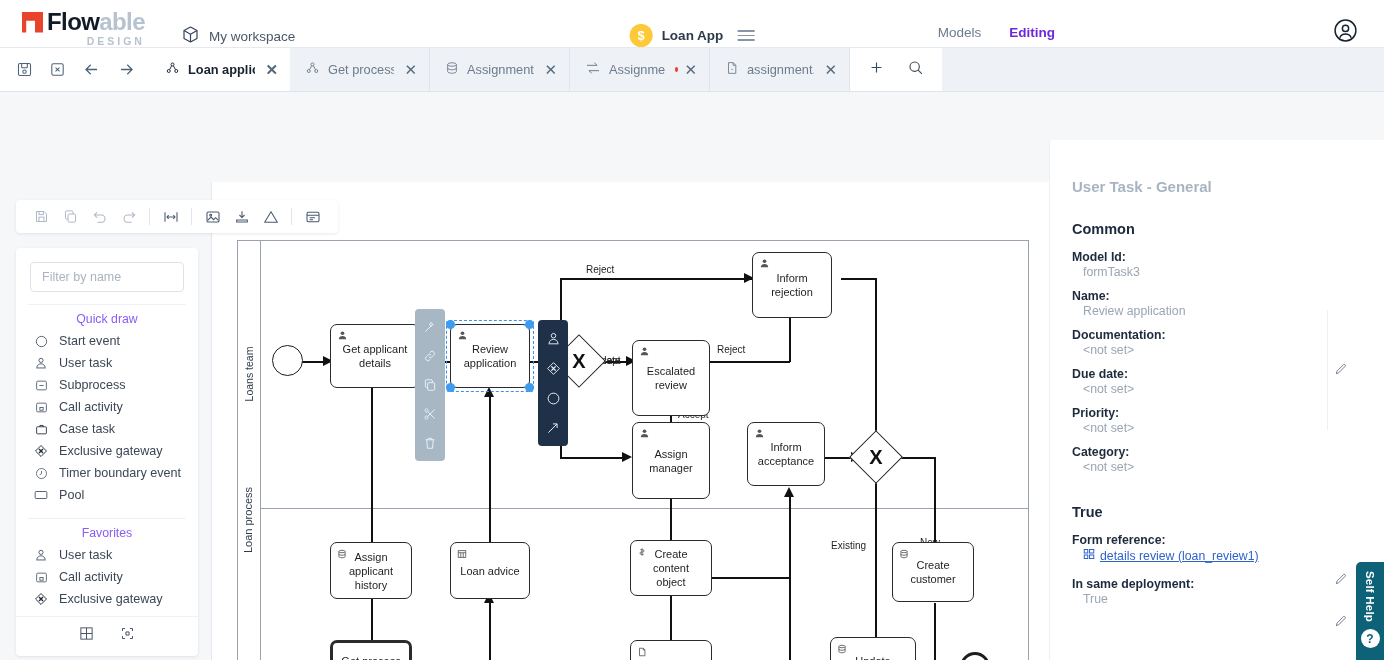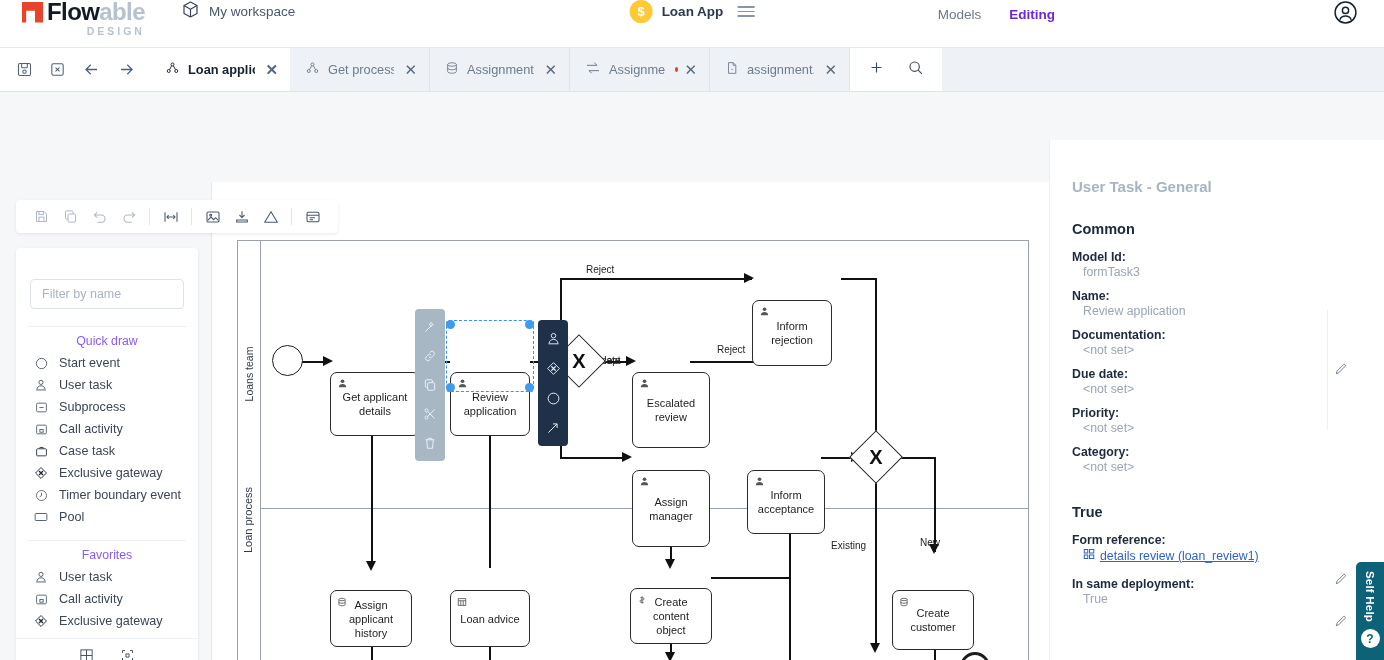--- a/index.html
+++ b/index.html
@@ -5,21 +5,21 @@
   * { box-sizing: border-box; }
   html, body { margin:0; padding:0; }
   body {
     width:1384px; height:660px; overflow:hidden;
     font-family:"Liberation Sans", sans-serif;
     background:#ffffff; color:#273444;
     -webkit-font-smoothing:antialiased;
   }
   
   #topbar{
-    height:48px; width:100%; background:#fff; display:flex; align-items:flex-start;
+    height:48px; width:100%; background:#fff; display:flex; align-items:flex-end;
     border-bottom:1px solid #e6eaf0; position:relative;
   }
   .logo-wrap{ display:flex; flex-direction:column; align-items:flex-start; margin-left:22px; }
   .logo-row{ display:flex; align-items:center; }
   .logo-mark{ width:21px; height:21px; background:#e8442b; margin-right:4px; position:relative;
     clip-path: polygon(0 0,100% 0,100% 100%,62% 100%,62% 44%,20% 44%,20% 100%, 0 100%); }
   .logo-text{ font-size:24px; font-weight:bold; letter-spacing:-0.6px; line-height:1; }
   .lt-dark{ color:#111b27; }
   .lt-grey{ color:#b7c2cf; }
   .logo-sub{ font-size:10.5px; letter-spacing:3px; color:#b7c2cf; font-weight:bold;
@@ -59,21 +59,21 @@
      border-radius:4px; display:flex; align-items:center; padding:0 11px; gap:0px;
      box-shadow:0 1px 3px rgba(20,40,70,.10); z-index:8;}
   #canvas-toolbar .ci{ width:29px; height:29px; display:flex; align-items:center; justify-content:center;
      color:#aeb8c4; cursor:pointer;}
   #canvas-toolbar .ci.on{ color:#4a5a6d; }
   #canvas-toolbar .sep{ width:1px; height:17px; background:#e1e6ed; margin:0 6px; }
 
   
   #palette{ position:absolute; left:16px; top:156px; width:182px; background:#fff;
      border-radius:4px; box-shadow:0 1px 3px rgba(20,40,70,.10); padding:14px 0 0; z-index:7;}
-  #palette .filter{ margin:17px 14px;text-decoration:underline; }
+  #palette .filter{ margin:0 14px;text-decoration:underline; }
   #palette .filter input{ width:100%; height:30px; border:1px solid #dde3ea; border-radius:4px;
      padding:0 11px; font-size:12.5px; color:#39465a; outline:none; font-family:"Liberation Sans",sans-serif;}
   #palette .filter input::placeholder{ color:#aab4c0; }
   .pal-sep{ height:1px; background:#edf0f4; margin:12px 12px 0; }
   .pal-head{ text-align:center; font-size:12.3px; color:#8b5cf6; padding:7px 0 4px; }
   .pal-item{ display:flex; align-items:center; padding:4px 0 4px 16px; font-size:12.6px; color:#3b4756;
      cursor:pointer; }
   .pal-item .pi{ width:18px; display:flex; align-items:center; justify-content:center; margin-right:9px; color:#4d5a69;}
   .pal-foot{ display:flex; justify-content:center; gap:26px; padding:9px 0 11px; margin-top:6px;
      border-top:1px solid #edf0f4; color:#3f4c5b;}
@@ -86,21 +86,21 @@
   .pool{ position:absolute; left:25px; top:58px; width:792px; height:560px; border:1px solid #9aa3ad; background:#fff;}
   .pool-label{ position:absolute; left:25px; top:58px; width:24px; height:560px; border-right:1px solid #9aa3ad;
      display:flex; align-items:center; justify-content:center; }
   .pool-label span{ transform:rotate(-90deg); white-space:nowrap; font-size:11px; color:#2f3c4a; }
   .lane-div{ position:absolute; left:49px; top:326px; width:768px; height:1px; background:#9aa3ad; }
   .lane-label{ position:absolute; left:25px; width:24px; display:flex; align-items:center; justify-content:center;}
   .lane-label span{ transform:rotate(-90deg); white-space:nowrap; font-size:10.5px; color:#2f3c4a; }
 
   .node{ position:absolute; border:1.4px solid #2b2b2b; border-radius:7px; background:#fff;
      display:flex; align-items:center; justify-content:center; text-align:center;
-     font-size:11px; color:#1f1f1f; line-height:14px; padding:4px 6px;margin-top:48px; }
+     font-size:11px; color:#1f1f1f; line-height:14px; padding:4px 6px; }
   .node.bold{ border-width:3px; }
   .node .nicon{ position:absolute; left:6px; top:5px; color:#555; }
   .node .ntext{ max-width:100%; }
 
   .ev{ position:absolute; border:1.8px solid #1d1d1d; border-radius:50%; background:#fff; }
   .ev.end{ border-width:3.6px; }
 
   .gw{ position:absolute; width:38px; height:38px; background:#fff; border:1.4px solid #1d1d1d;
      transform:rotate(45deg); }
   .gw-x{ position:absolute; font-size:20px; font-weight:bold; color:#111; font-family:"Liberation Sans",sans-serif;
@@ -602,21 +602,21 @@
 
       <div class="sel-box" style="left:234px; top:138px; width:88px; height:72px;"></div>
       <div class="sel-h" style="left:234px; top:138px;"></div>
       <div class="sel-h" style="left:313px; top:138px;"></div>
       <div class="sel-h" style="left:234px; top:201px;"></div>
       <div class="sel-h" style="left:313px; top:201px;"></div>
 
       <div class="gw" style="left:348px; top:160px;"></div>
       <div class="gw-x" style="left:348px; top:160px; width:38px; height:38px;">X</div>
 
-      <div class="node" style="left:420px; top:142px; width:78px; height:76px;">
+      <div class="node" style="left:420px; top:158px; width:78px; height:76px;">
         <span class="nicon"><svg width="11" height="11" viewBox="0 0 24 24" fill="#555">
               <circle cx="12" cy="7" r="4"></circle>
               <path d="M4 20c0-4.4 3.6-7 8-7s8 2.6 8 7z"></path>
             </svg></span>
         <span class="ntext">Escalated review</span>
       </div>
 
       <div class="node" style="left:540px; top:70px; width:80px; height:66px;">
         <span class="nicon"><svg width="11" height="11" viewBox="0 0 24 24" fill="#555">
               <circle cx="12" cy="7" r="4"></circle>

